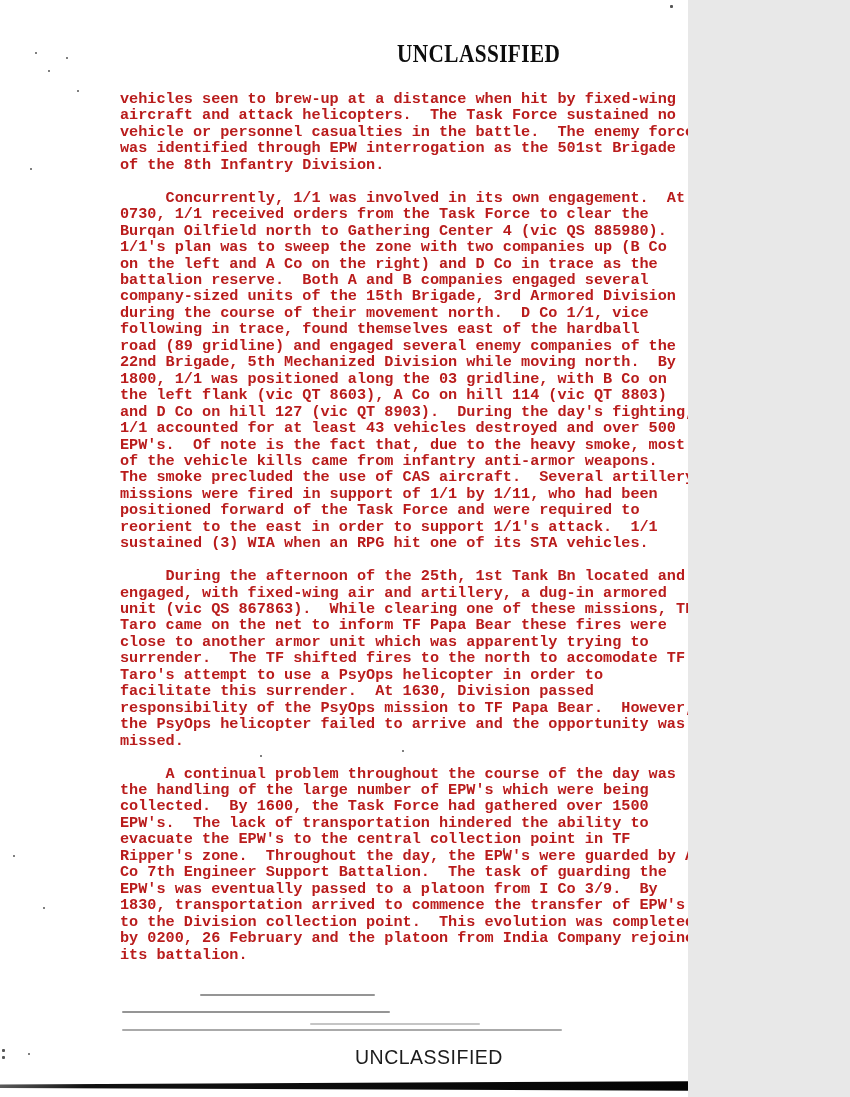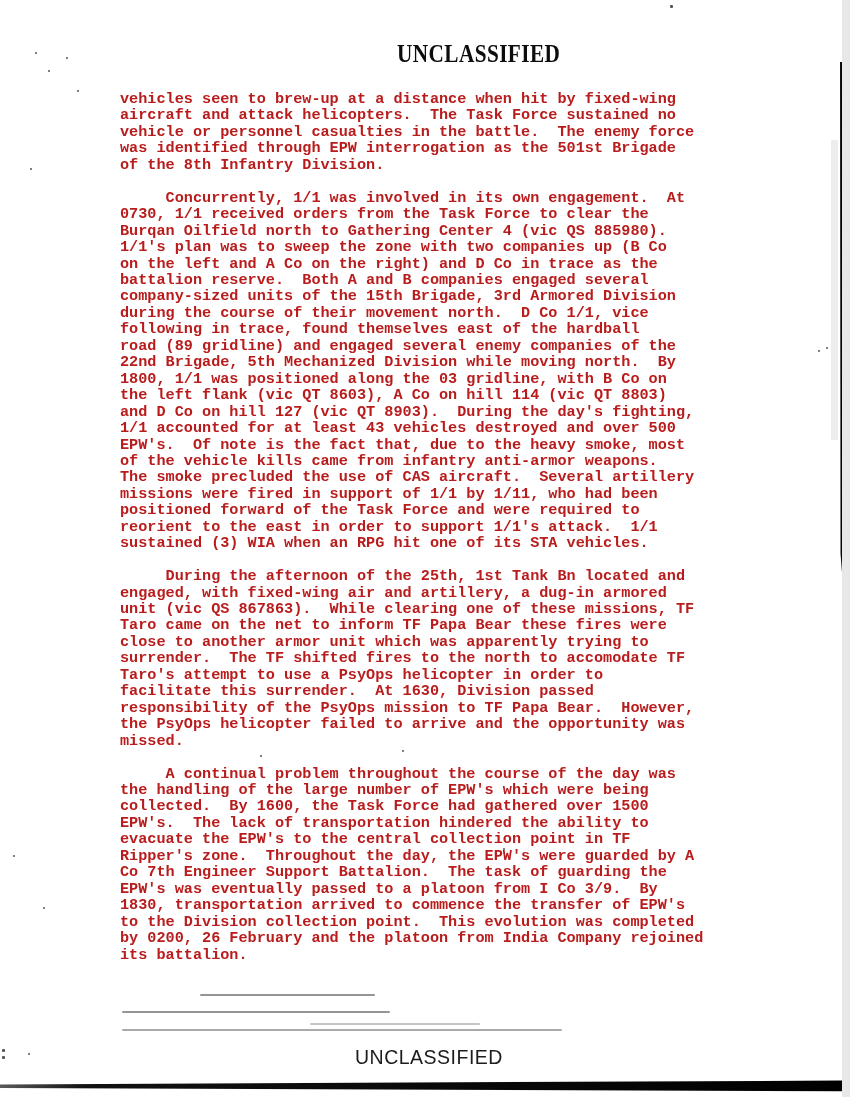--- a/index.html
+++ b/index.html
@@ -1,18 +1,18 @@
 <!DOCTYPE html>
 <html><head>
 <meta charset="utf-8">
 <style>
   html, body { margin: 0; padding: 0; background: #e8e8e8; }
   .page {
     position: relative;
-    width: 842px;
+    width: 688px;
     height: 1097px;
     background: #ffffff;
     overflow: hidden;
     font-family: "Liberation Sans", sans-serif;
   }
   .classification-header {
     position: absolute;
     left: 397px;
     top: 40px;
     font-family: "Liberation Serif", serif;

